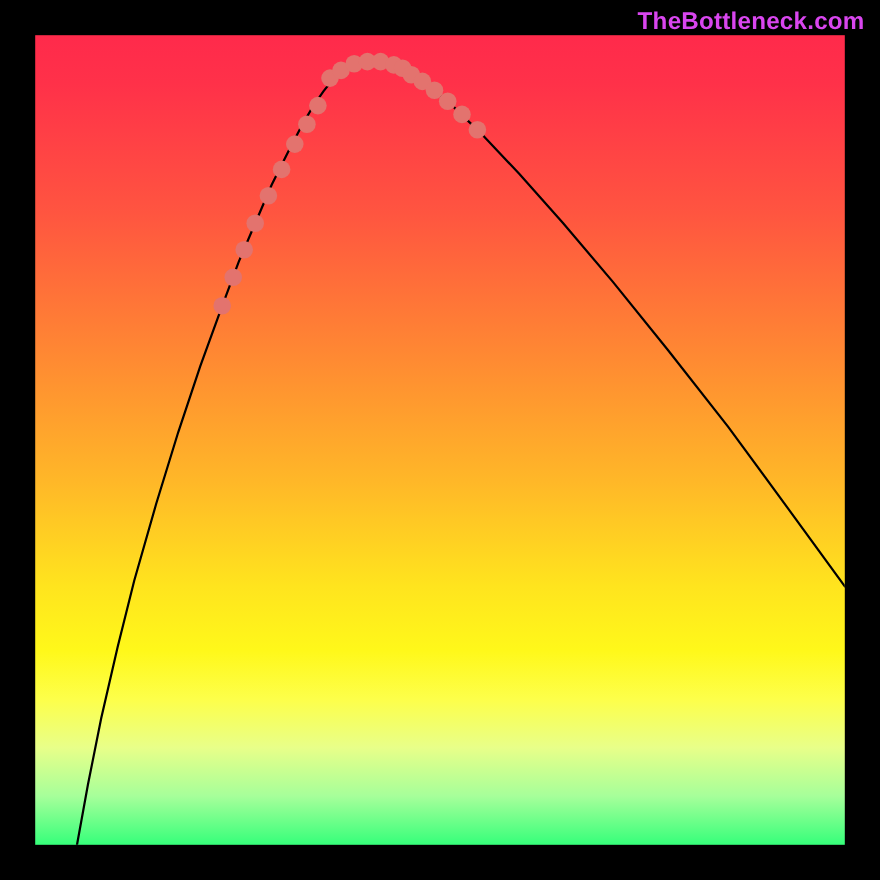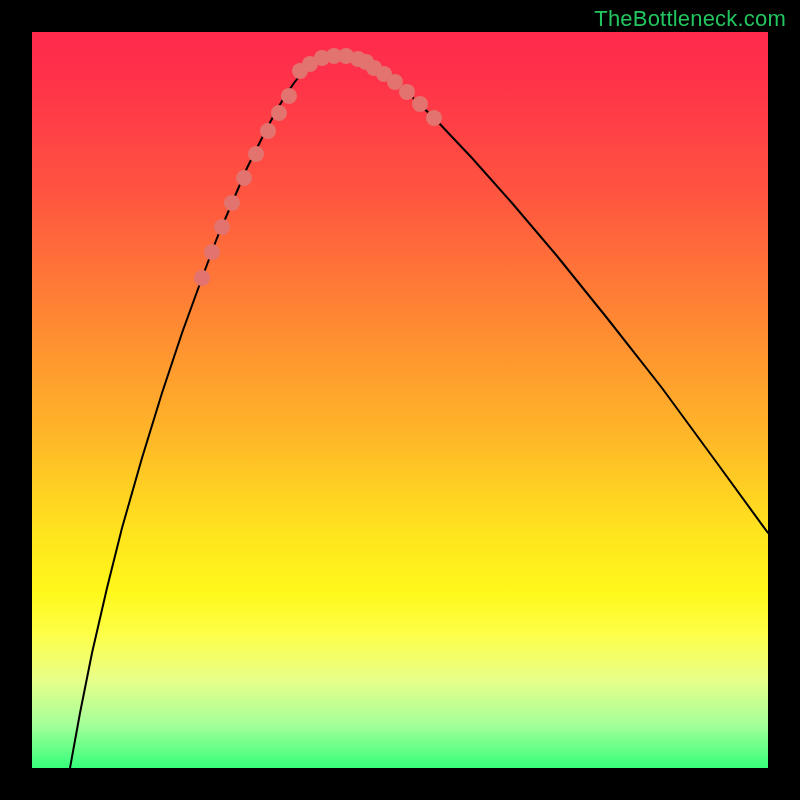--- a/index.html
+++ b/index.html
@@ -35,24 +35,24 @@
       #fff81a 76%,
       #fdff4a 82%,
       #e8ff89 88%,
       #a6ff9a 94%,
       #36ff7a 100%);
   }
   .watermark {
     position: absolute;
     top: 6px;
     right: 14px;
-    color: #22c55e;
+    color: #d946ef;
     font-size: 22px;
     letter-spacing: 0.2px;
-    font-weight: 400;
+    font-weight: 700;
     user-select: none;
   }
   svg.curve {
     position: absolute;
     inset: 0;
     width: 100%;
     height: 100%;
   }
 </style>
 </head>

